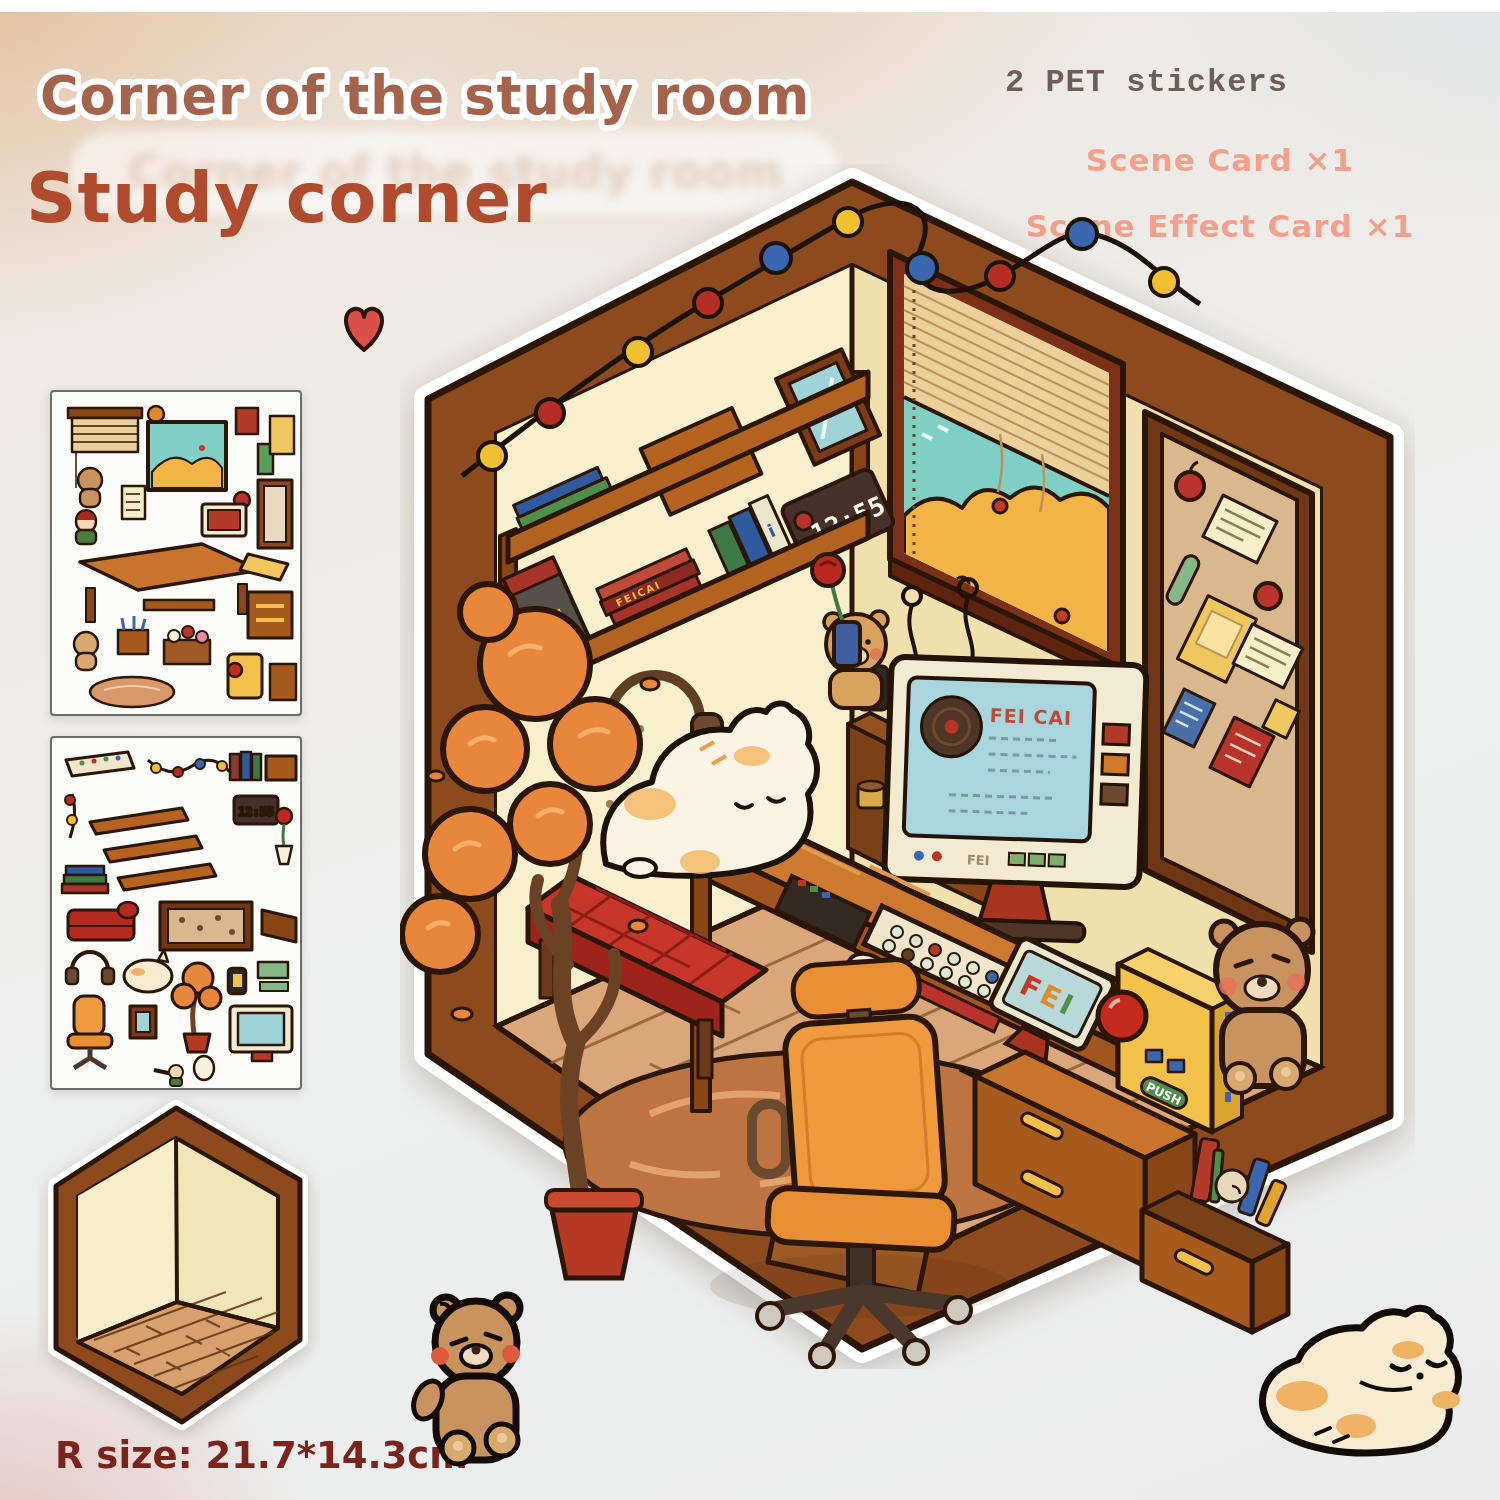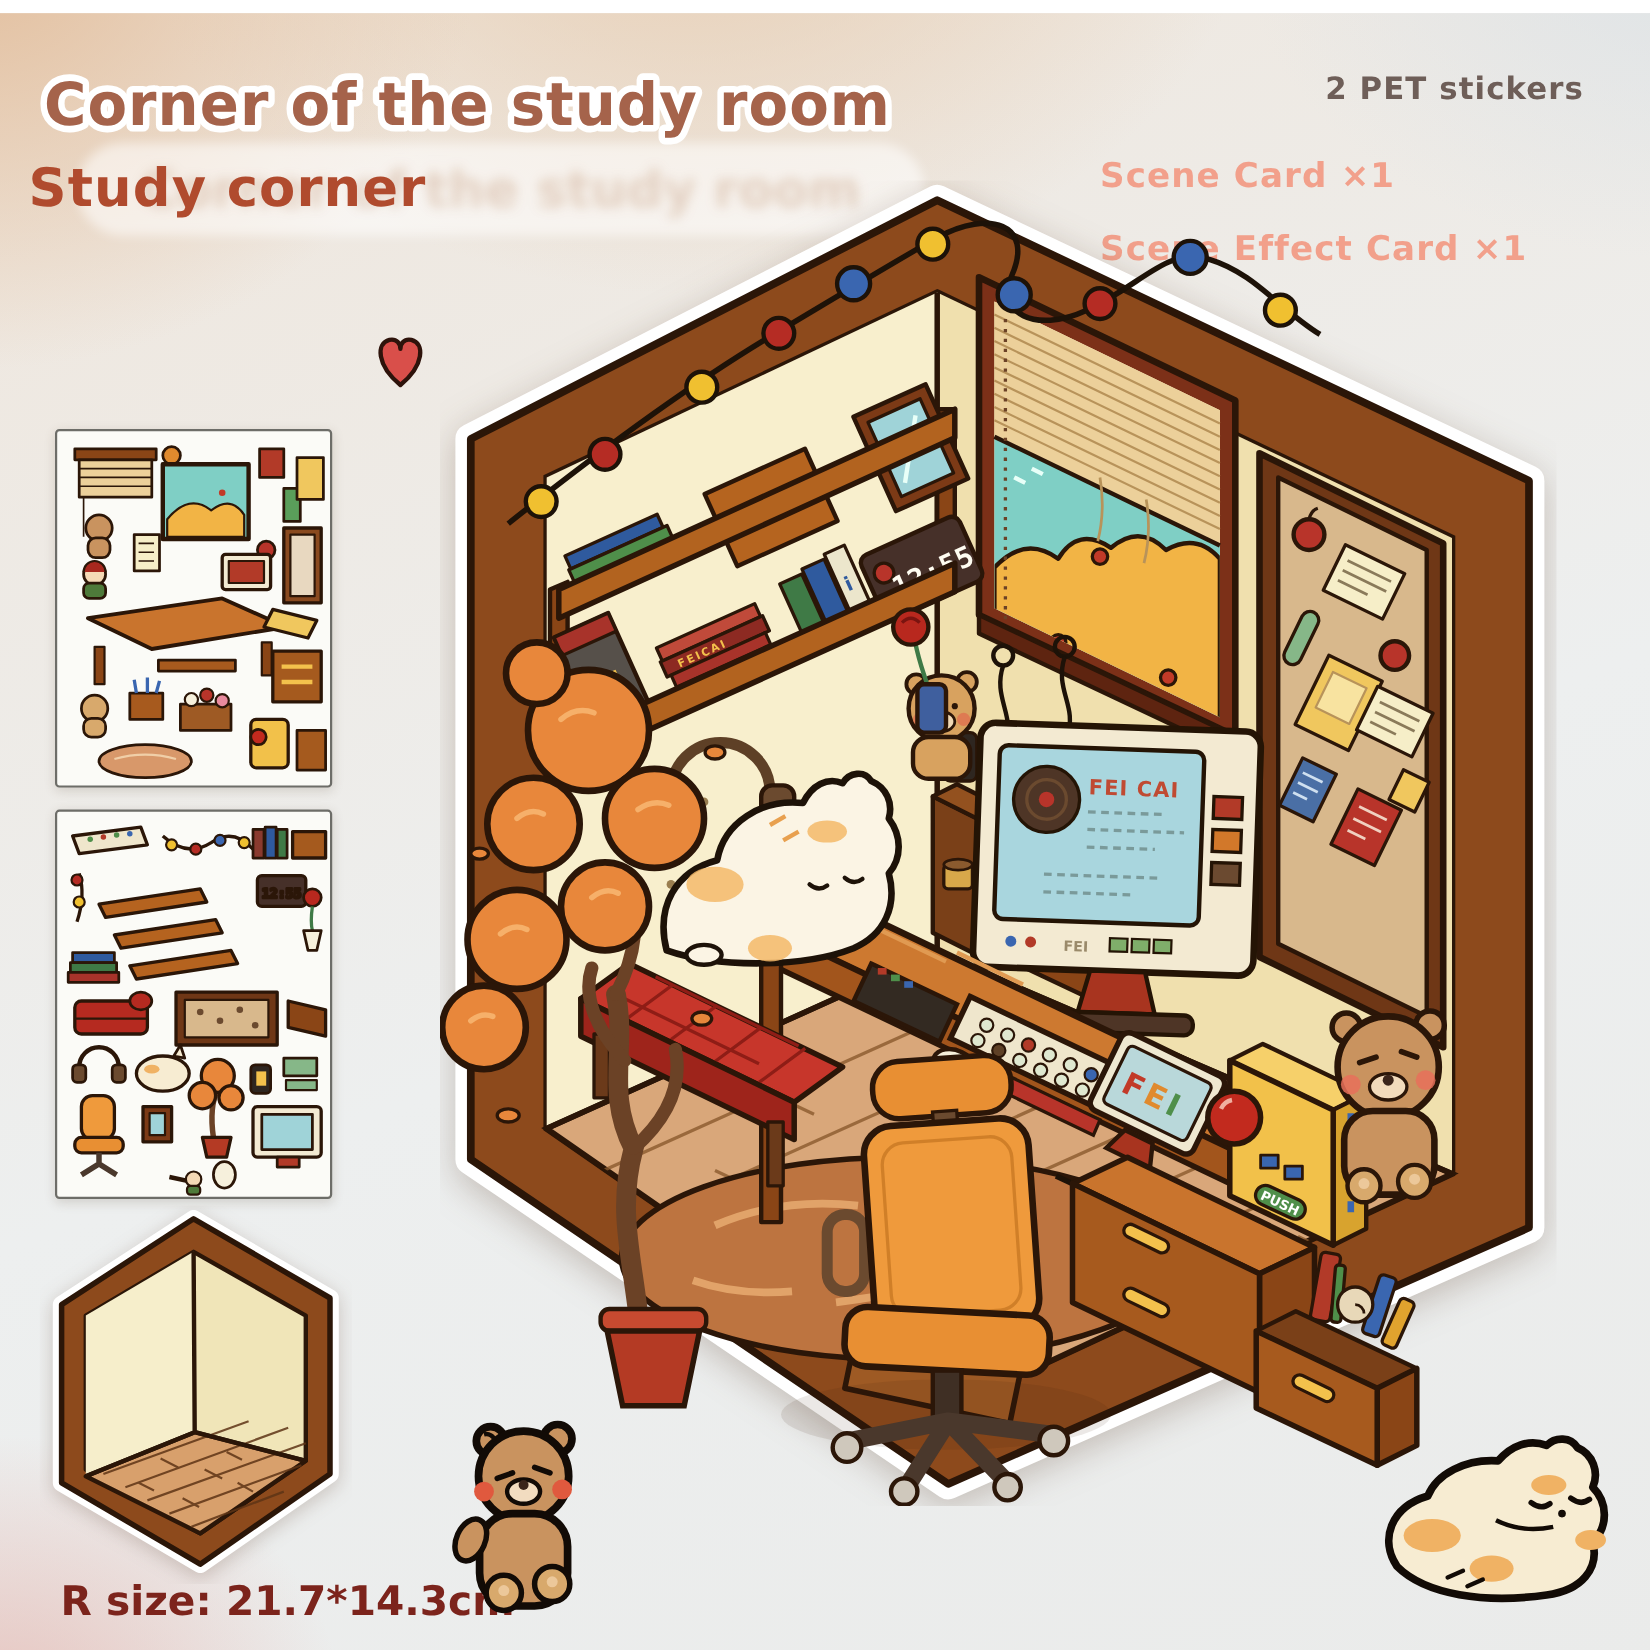--- a/index.html
+++ b/index.html
@@ -19,28 +19,28 @@
   #ghost-band{
     left:70px;top:118px;width:770px;height:84px;border-radius:42px;
     background:rgba(255,255,255,.55);filter:blur(5px);
     display:flex;align-items:center;justify-content:center;
   }
   #ghost-band span{
     font-weight:bold;font-size:46px;color:#c9a489;opacity:.45;filter:blur(2px);
     white-space:nowrap;overflow:hidden;
   }
   #title-main{
-    left:26px;top:131px;font-weight:bold;font-size:48px;color:#b04b2e;letter-spacing:1px;
+    left:26px;top:145px;font-weight:bold;font-size:70px;color:#b04b2e;letter-spacing:1px;
   }
   #count-label{
-    left:1005px;top:52px;width:435px;text-align:right;
-    font-weight:bold;font-size:28px;color:#6e5e58;letter-spacing:1px;
+    left:1005px;top:52px;width:435px;text-align:left;
+    font-weight:bold;font-size:32px;color:#6e5e58;letter-spacing:1px;font-family:Liberation Mono, monospace;
   }
   .card-line{
-    left:1000px;width:440px;text-align:left;
+    left:1000px;width:440px;text-align:center;
     font-weight:bold;font-size:31px;color:#f2a08b;letter-spacing:1px;
   }
   #card-line-1{top:130px;}
   #card-line-2{top:196px;}
   .card-line .qty{margin-left:12px;}
   #size-label{
     left:55px;top:1422px;font-weight:bold;font-size:37px;color:#7c241c;
   }
   .sheet{
     background:#fbfbf7;border:2px solid #6d6d68;border-radius:4px;

